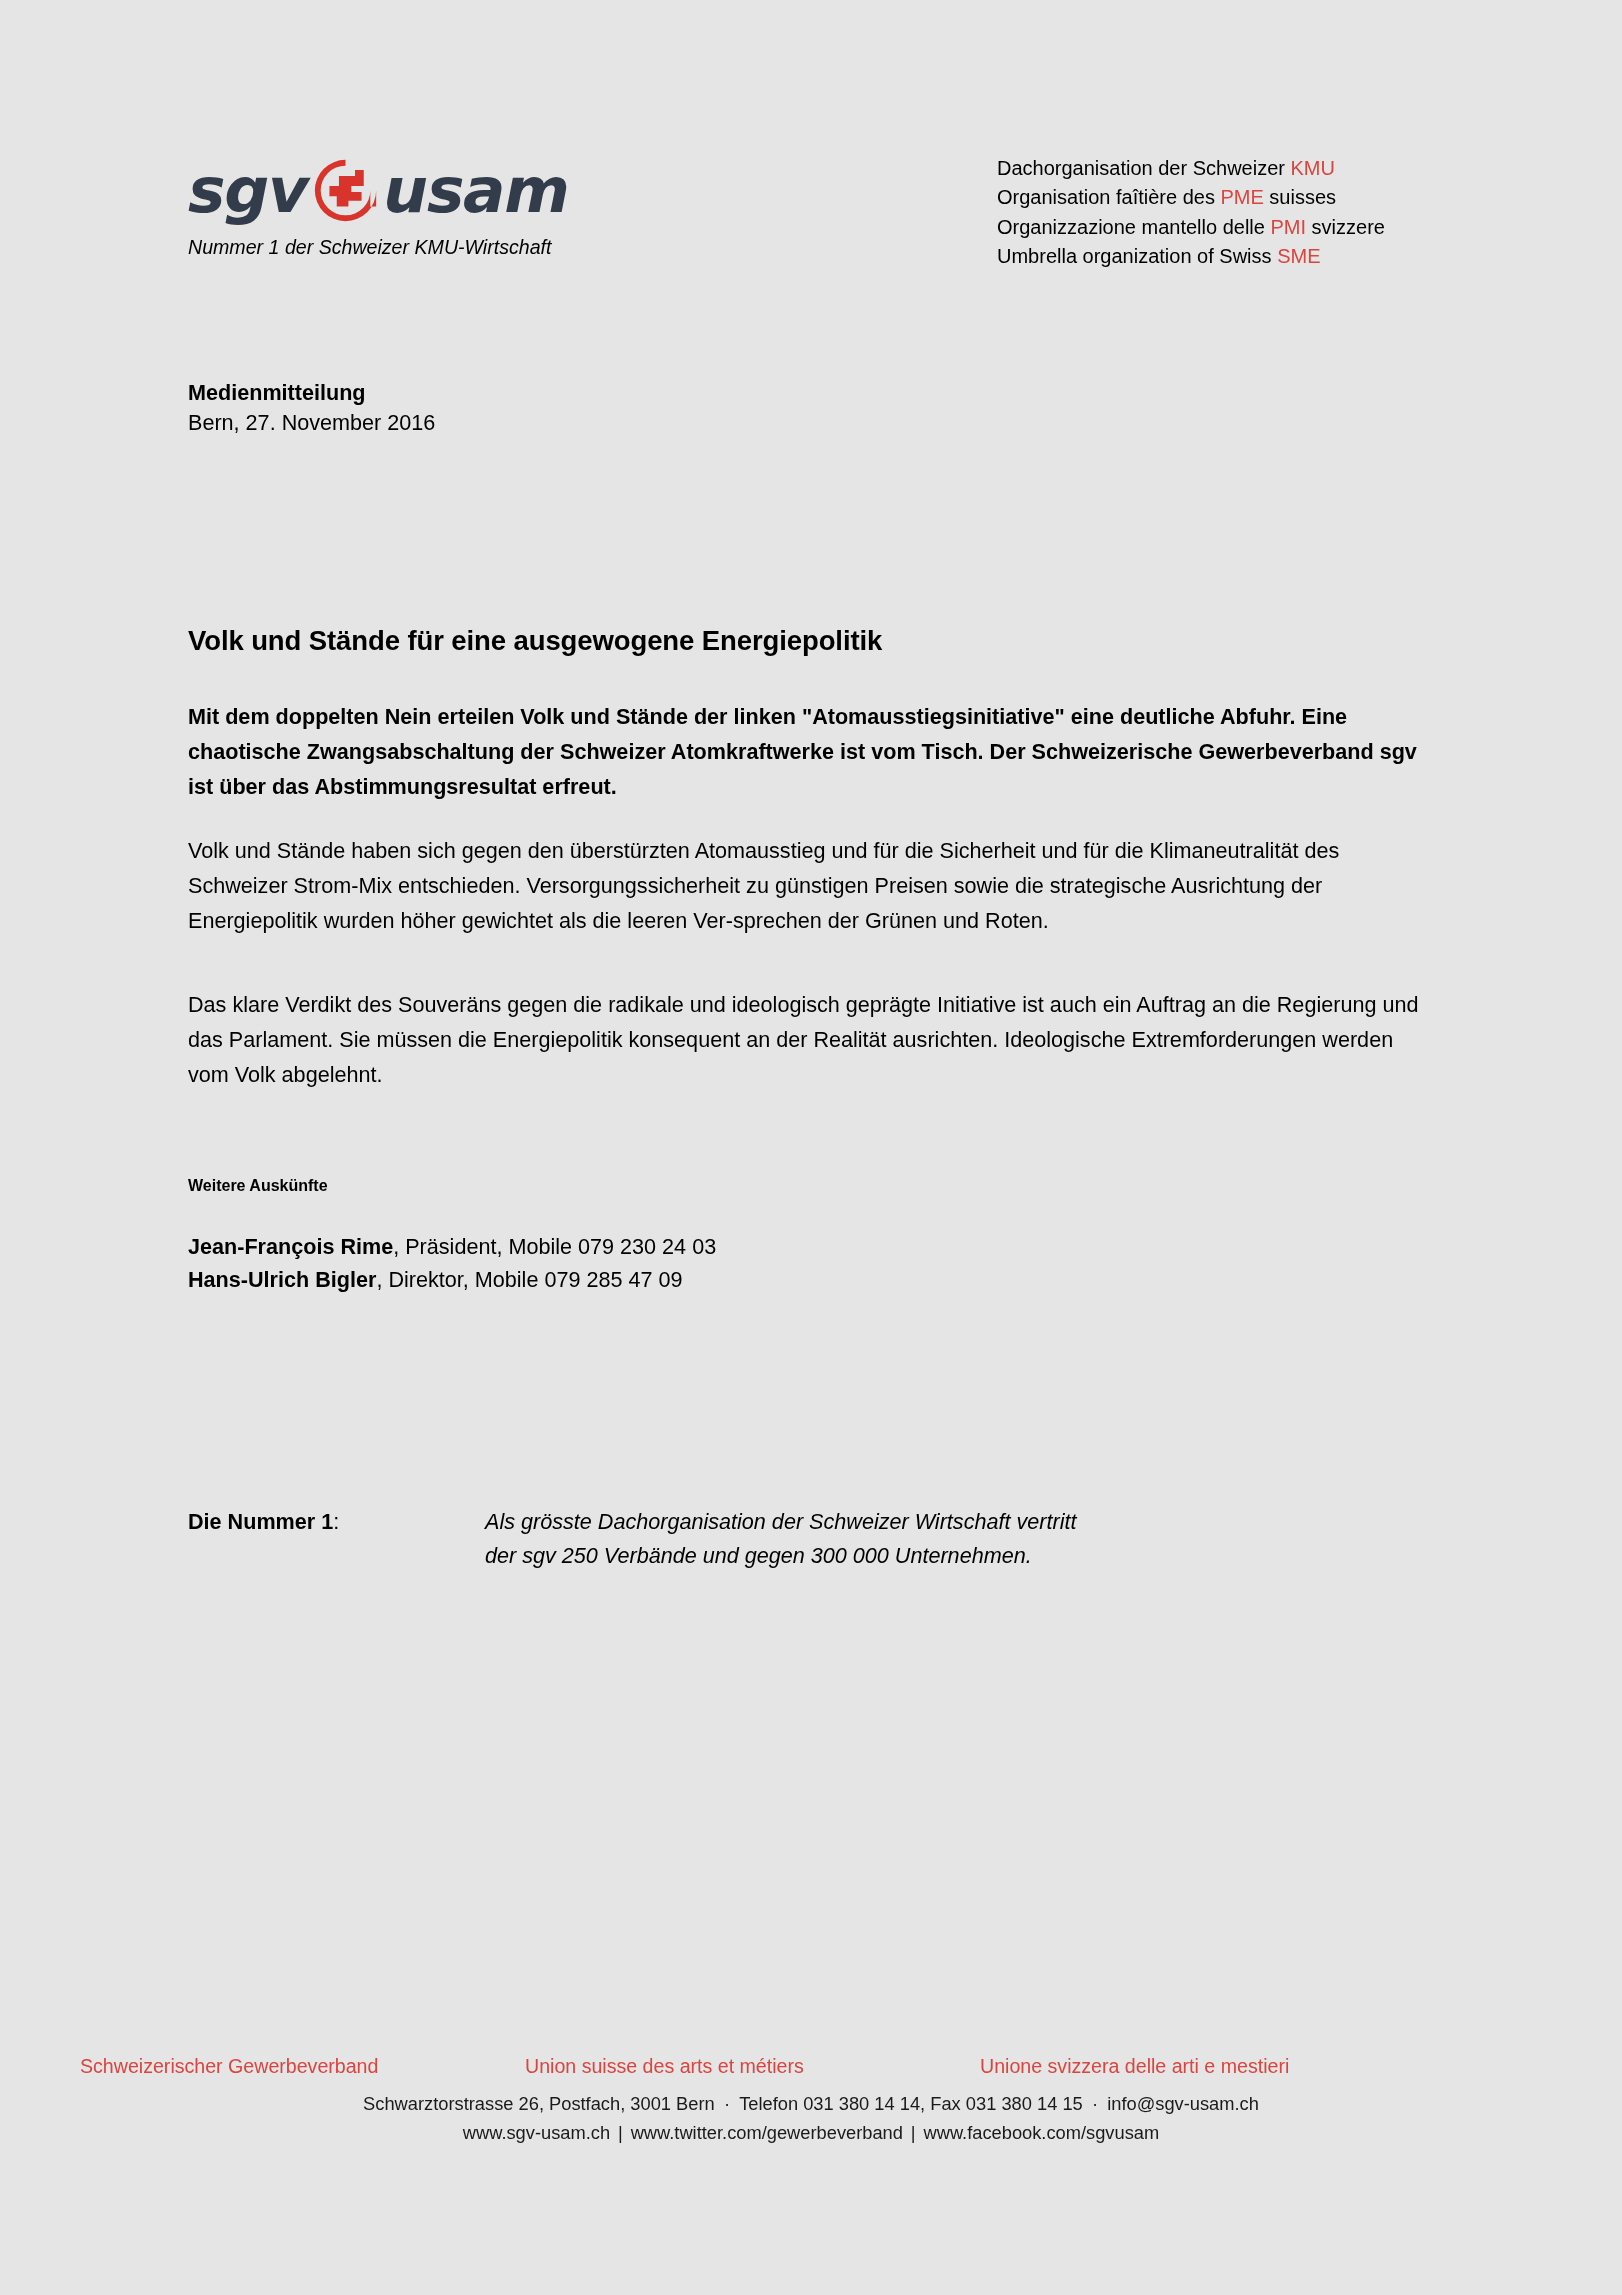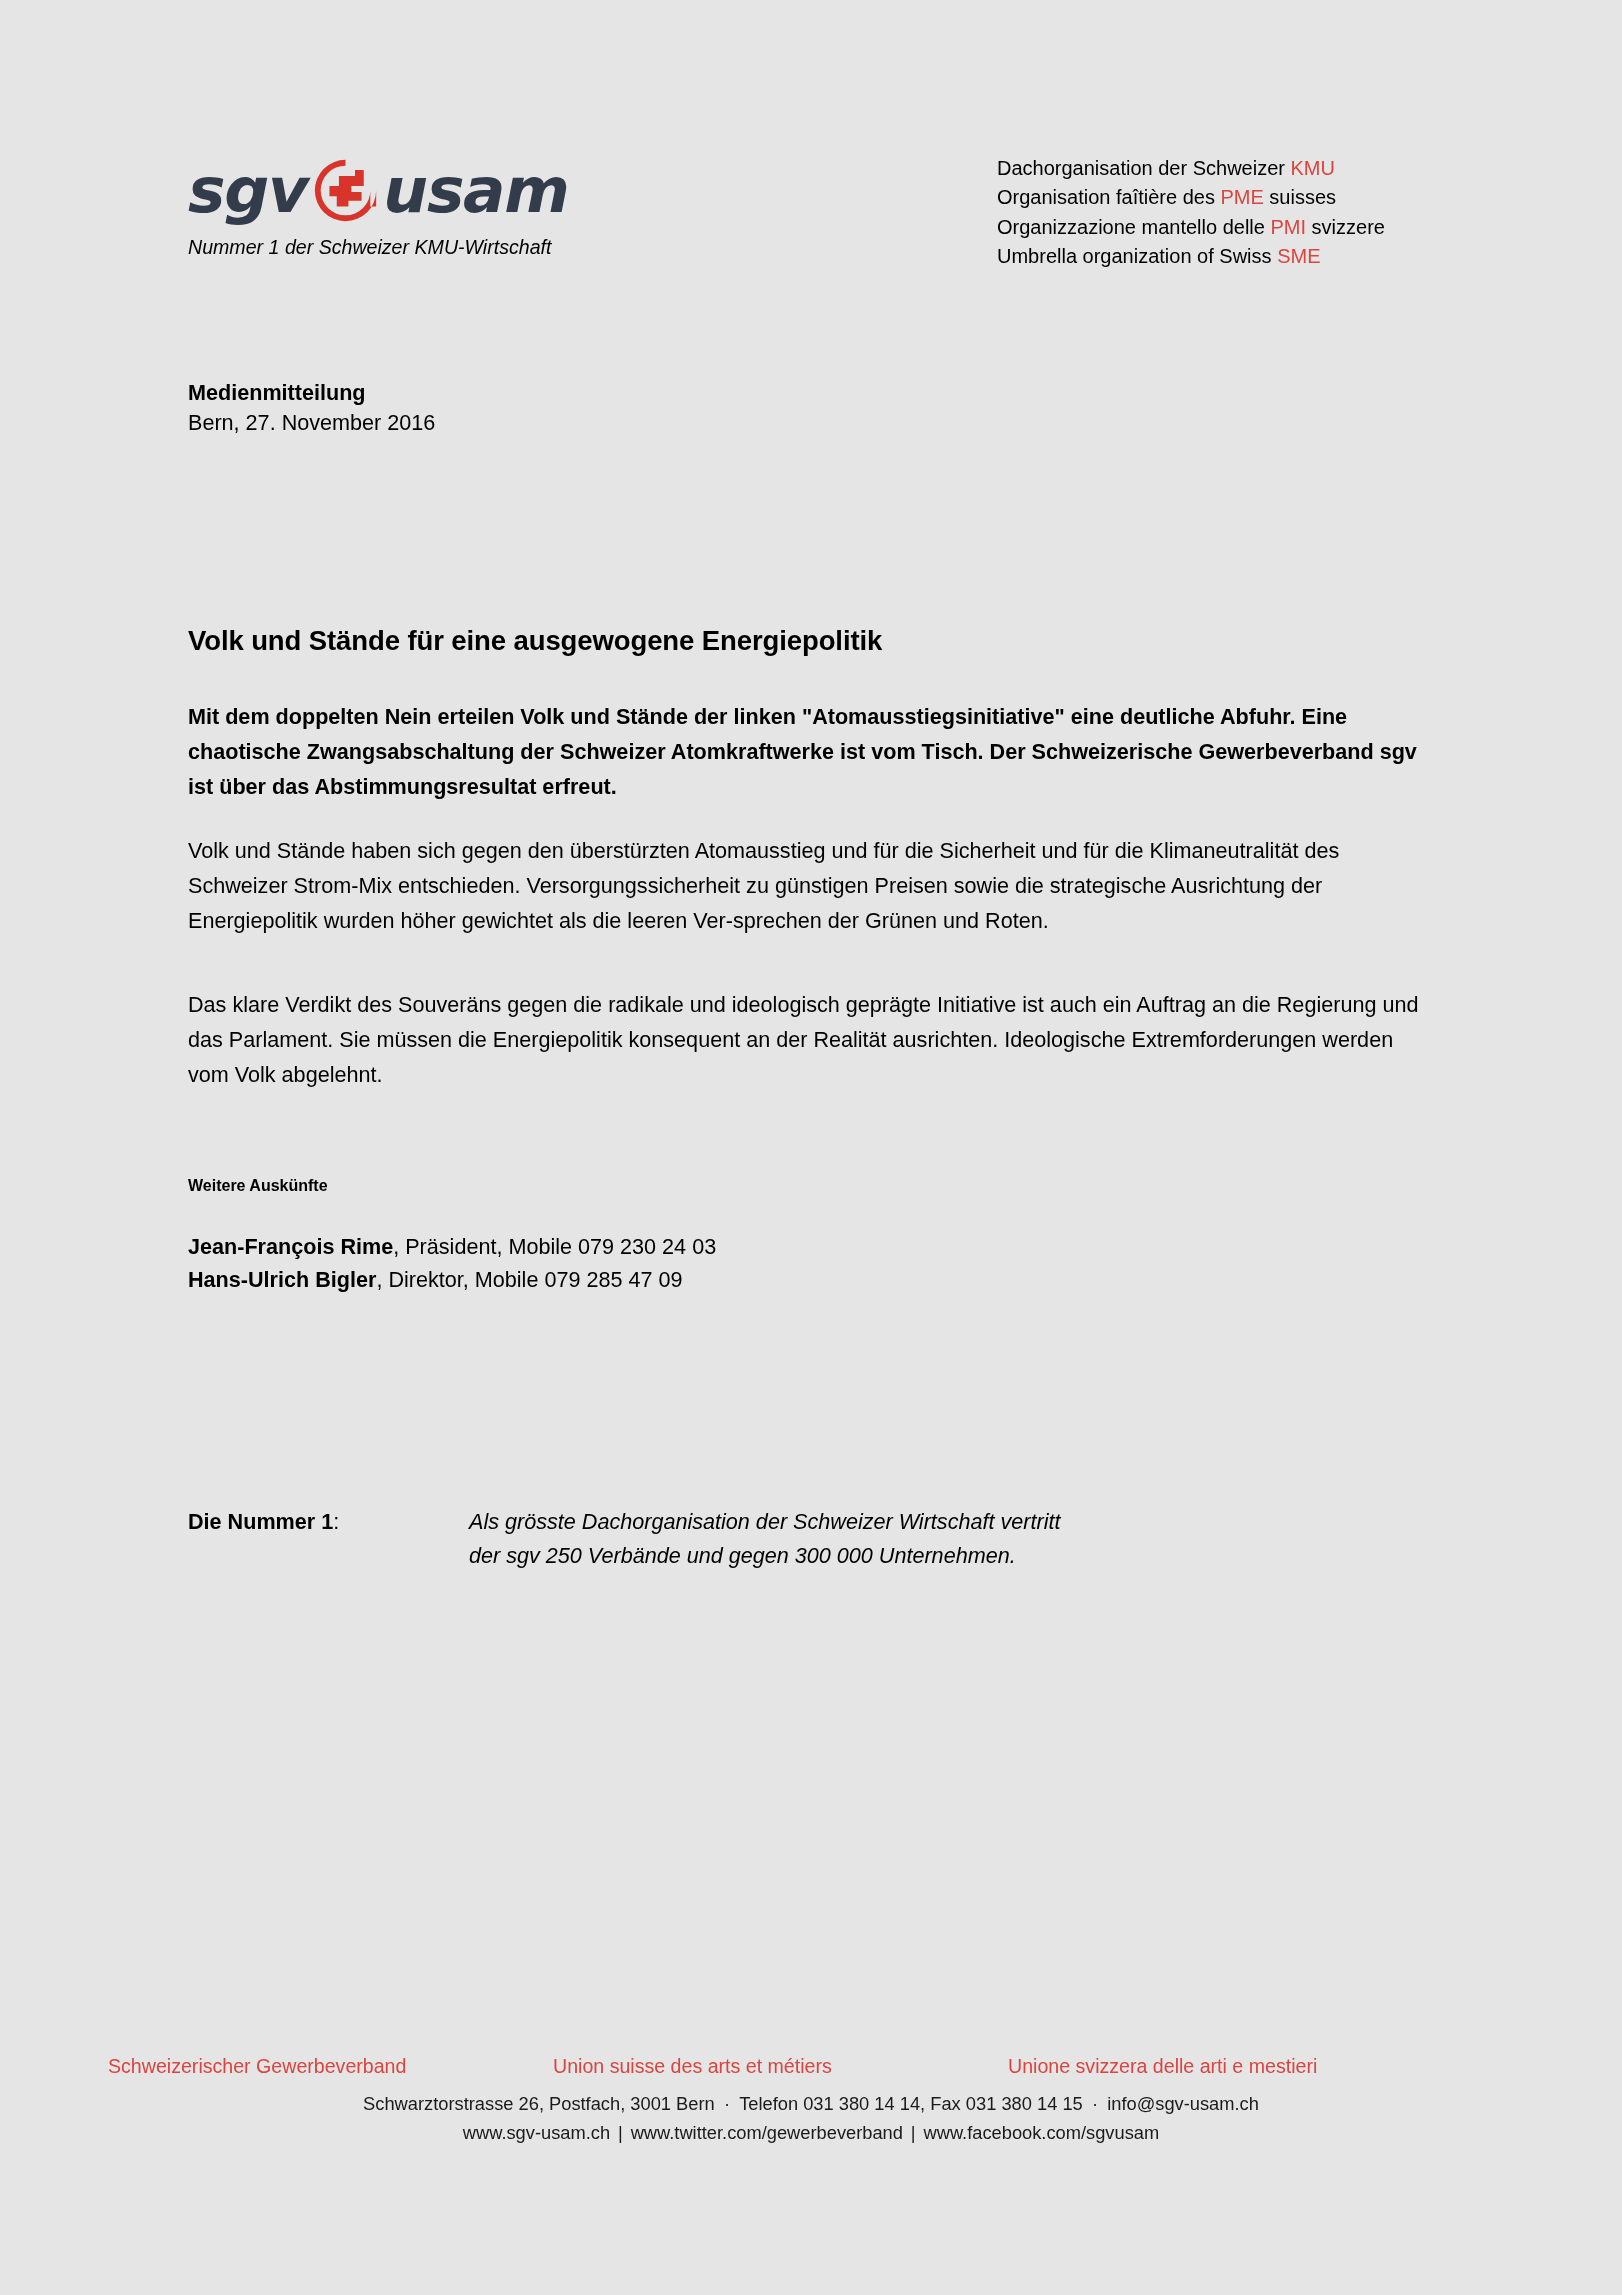--- a/index.html
+++ b/index.html
@@ -152,39 +152,40 @@
   .contacts-list .nm { font-weight: bold; }
 
   .nummer-block {
     position: absolute;
     top: 1505px;
     left: 0;
     width: 1178px;
     display: flex;
     font-size: 21.6px;
     line-height: 34px;
+    gap: 16px;
   }
   .nummer-label {
     width: 281px;
     flex: 0 0 281px;
   }
   .nummer-label b { font-weight: bold; }
   .nummer-text { flex: 1 1 auto; font-style: italic; }
 
   
   .footer {
     position: absolute;
     left: 0;
     top: 2055px;
     width: 100%;
   }
   .footer-orgs {
     position: relative;
     width: 1260px;
-    margin: 0 auto 0 108px;
+    margin: 0 auto 0 80px;
     height: 29px;
     color: #d9453f;
     font-size: 19.6px;
   }
   .footer-orgs span { position: absolute; top: 0; white-space: nowrap; }
   .fo1 { left: 0; }
   .fo2 { left: 445px; }
   .fo3 { left: 900px; }
 
   .footer-lines {

